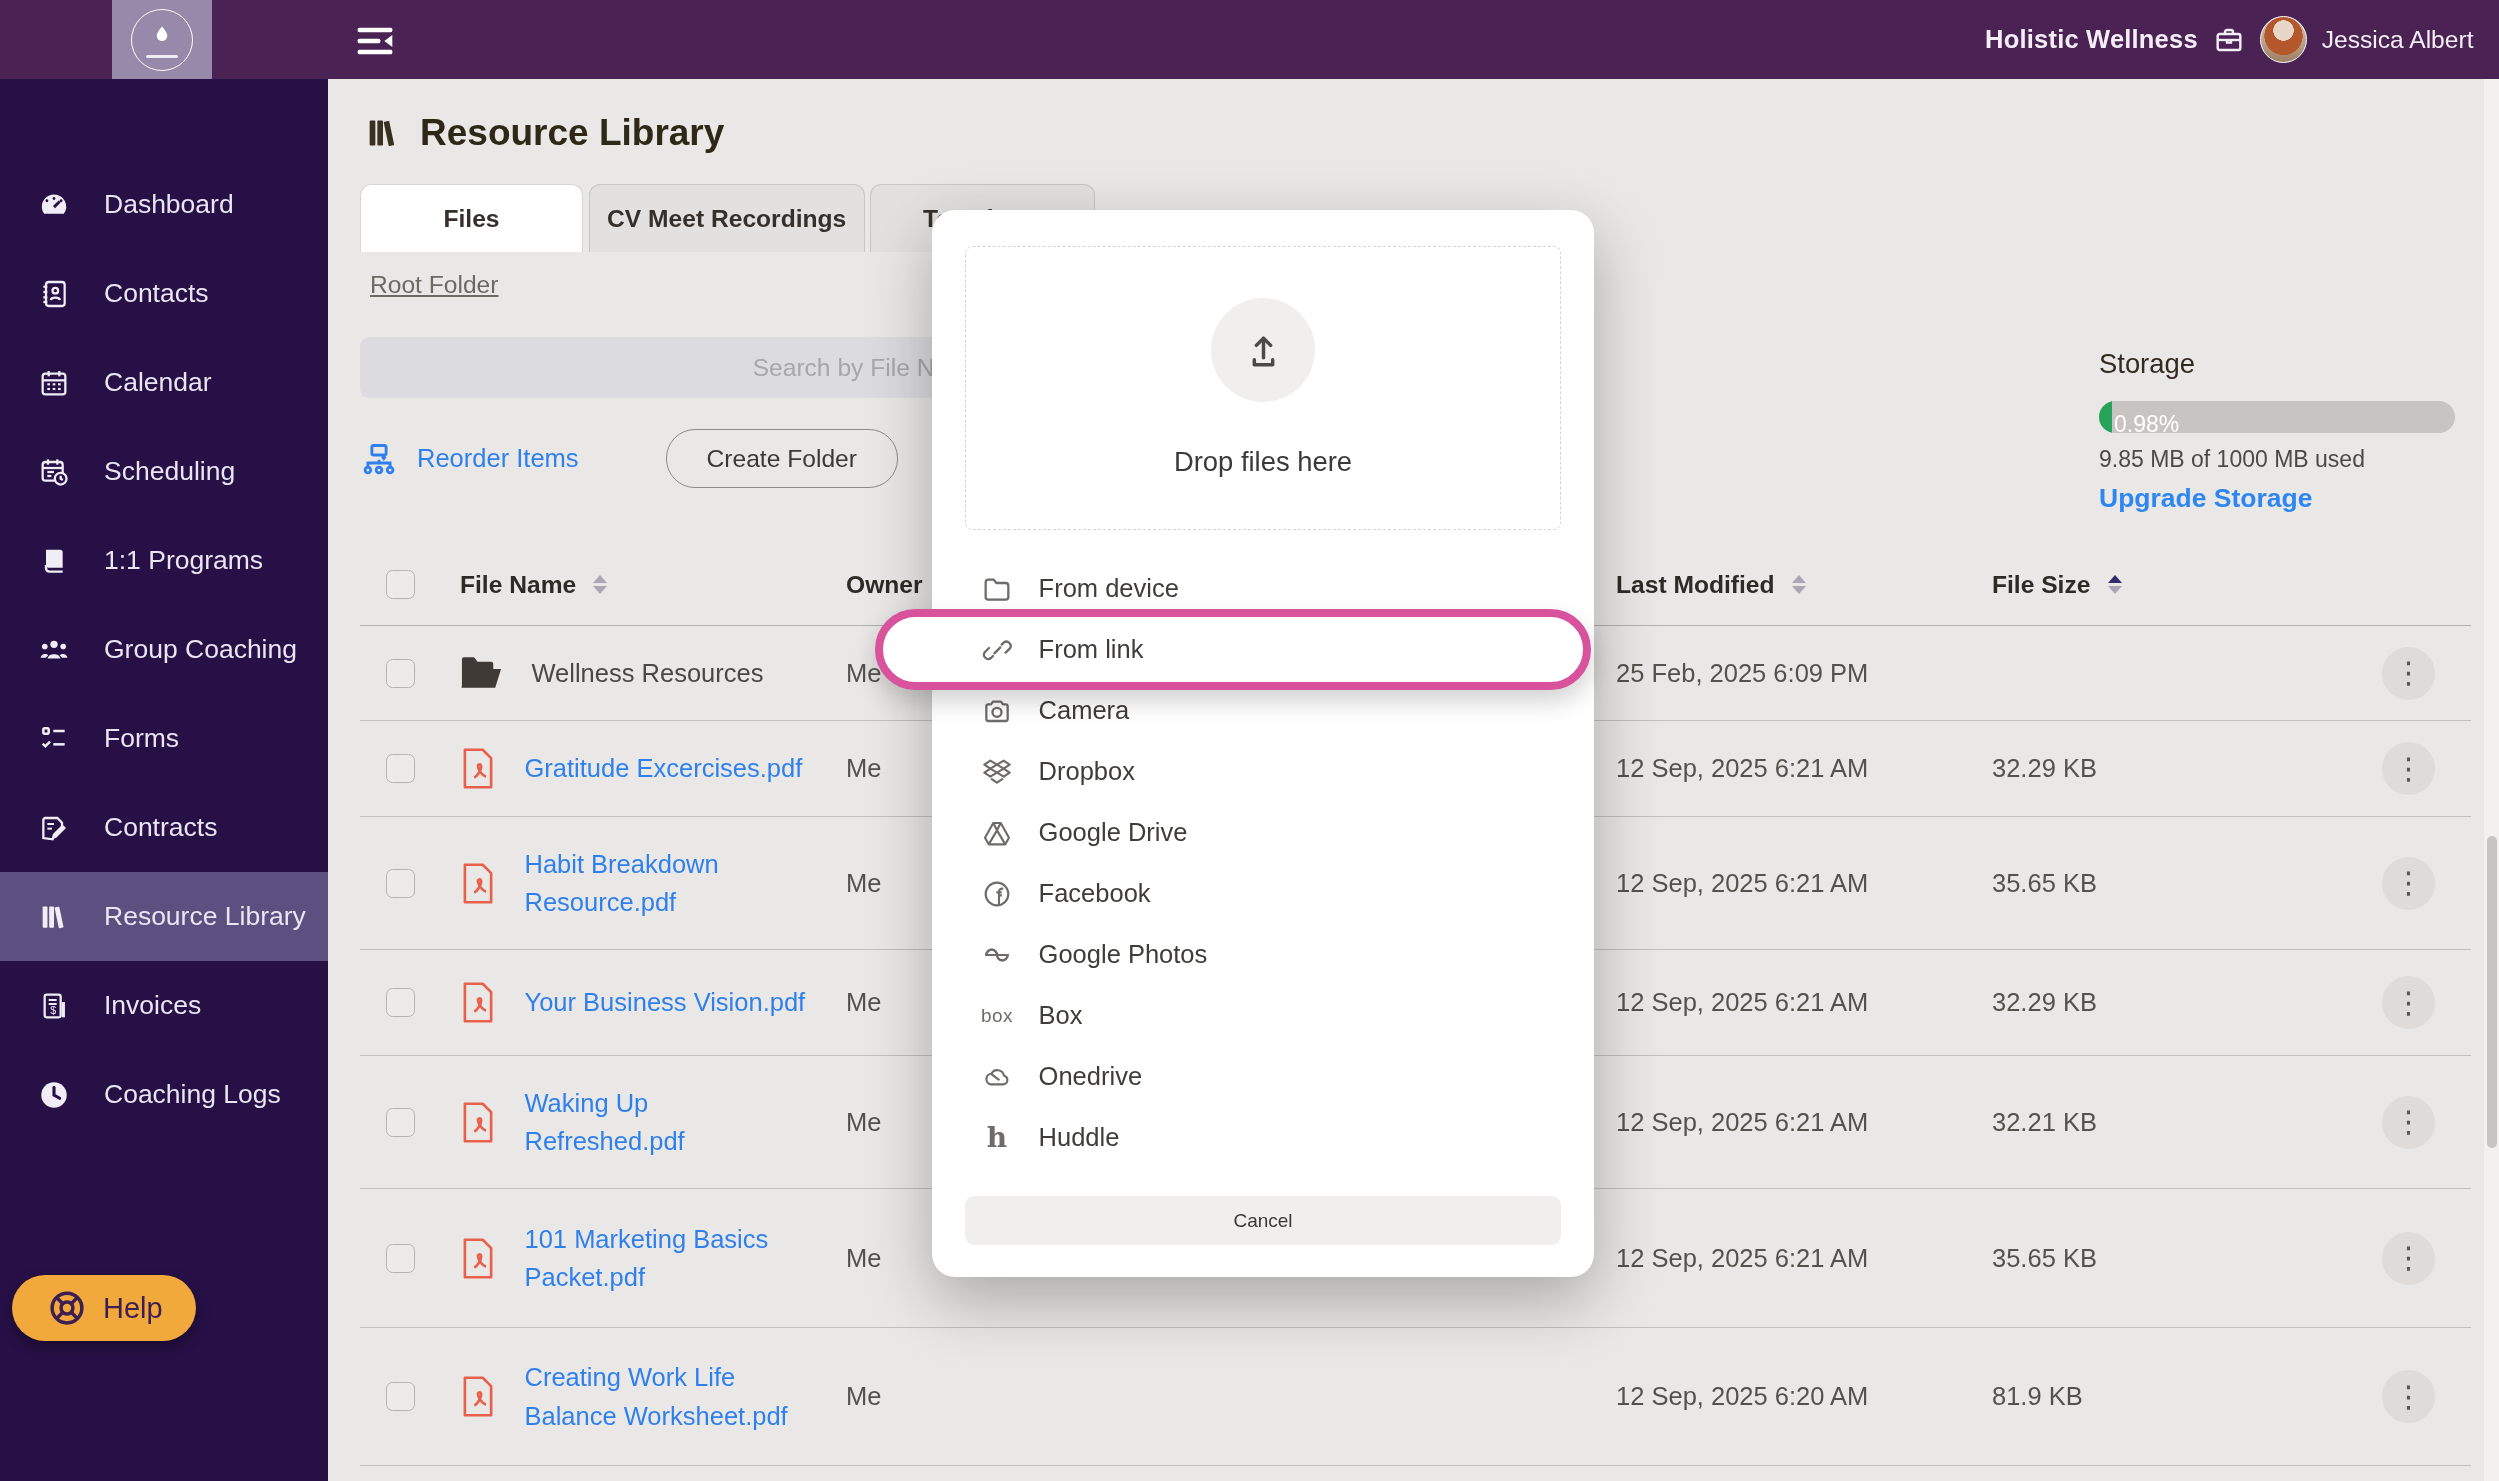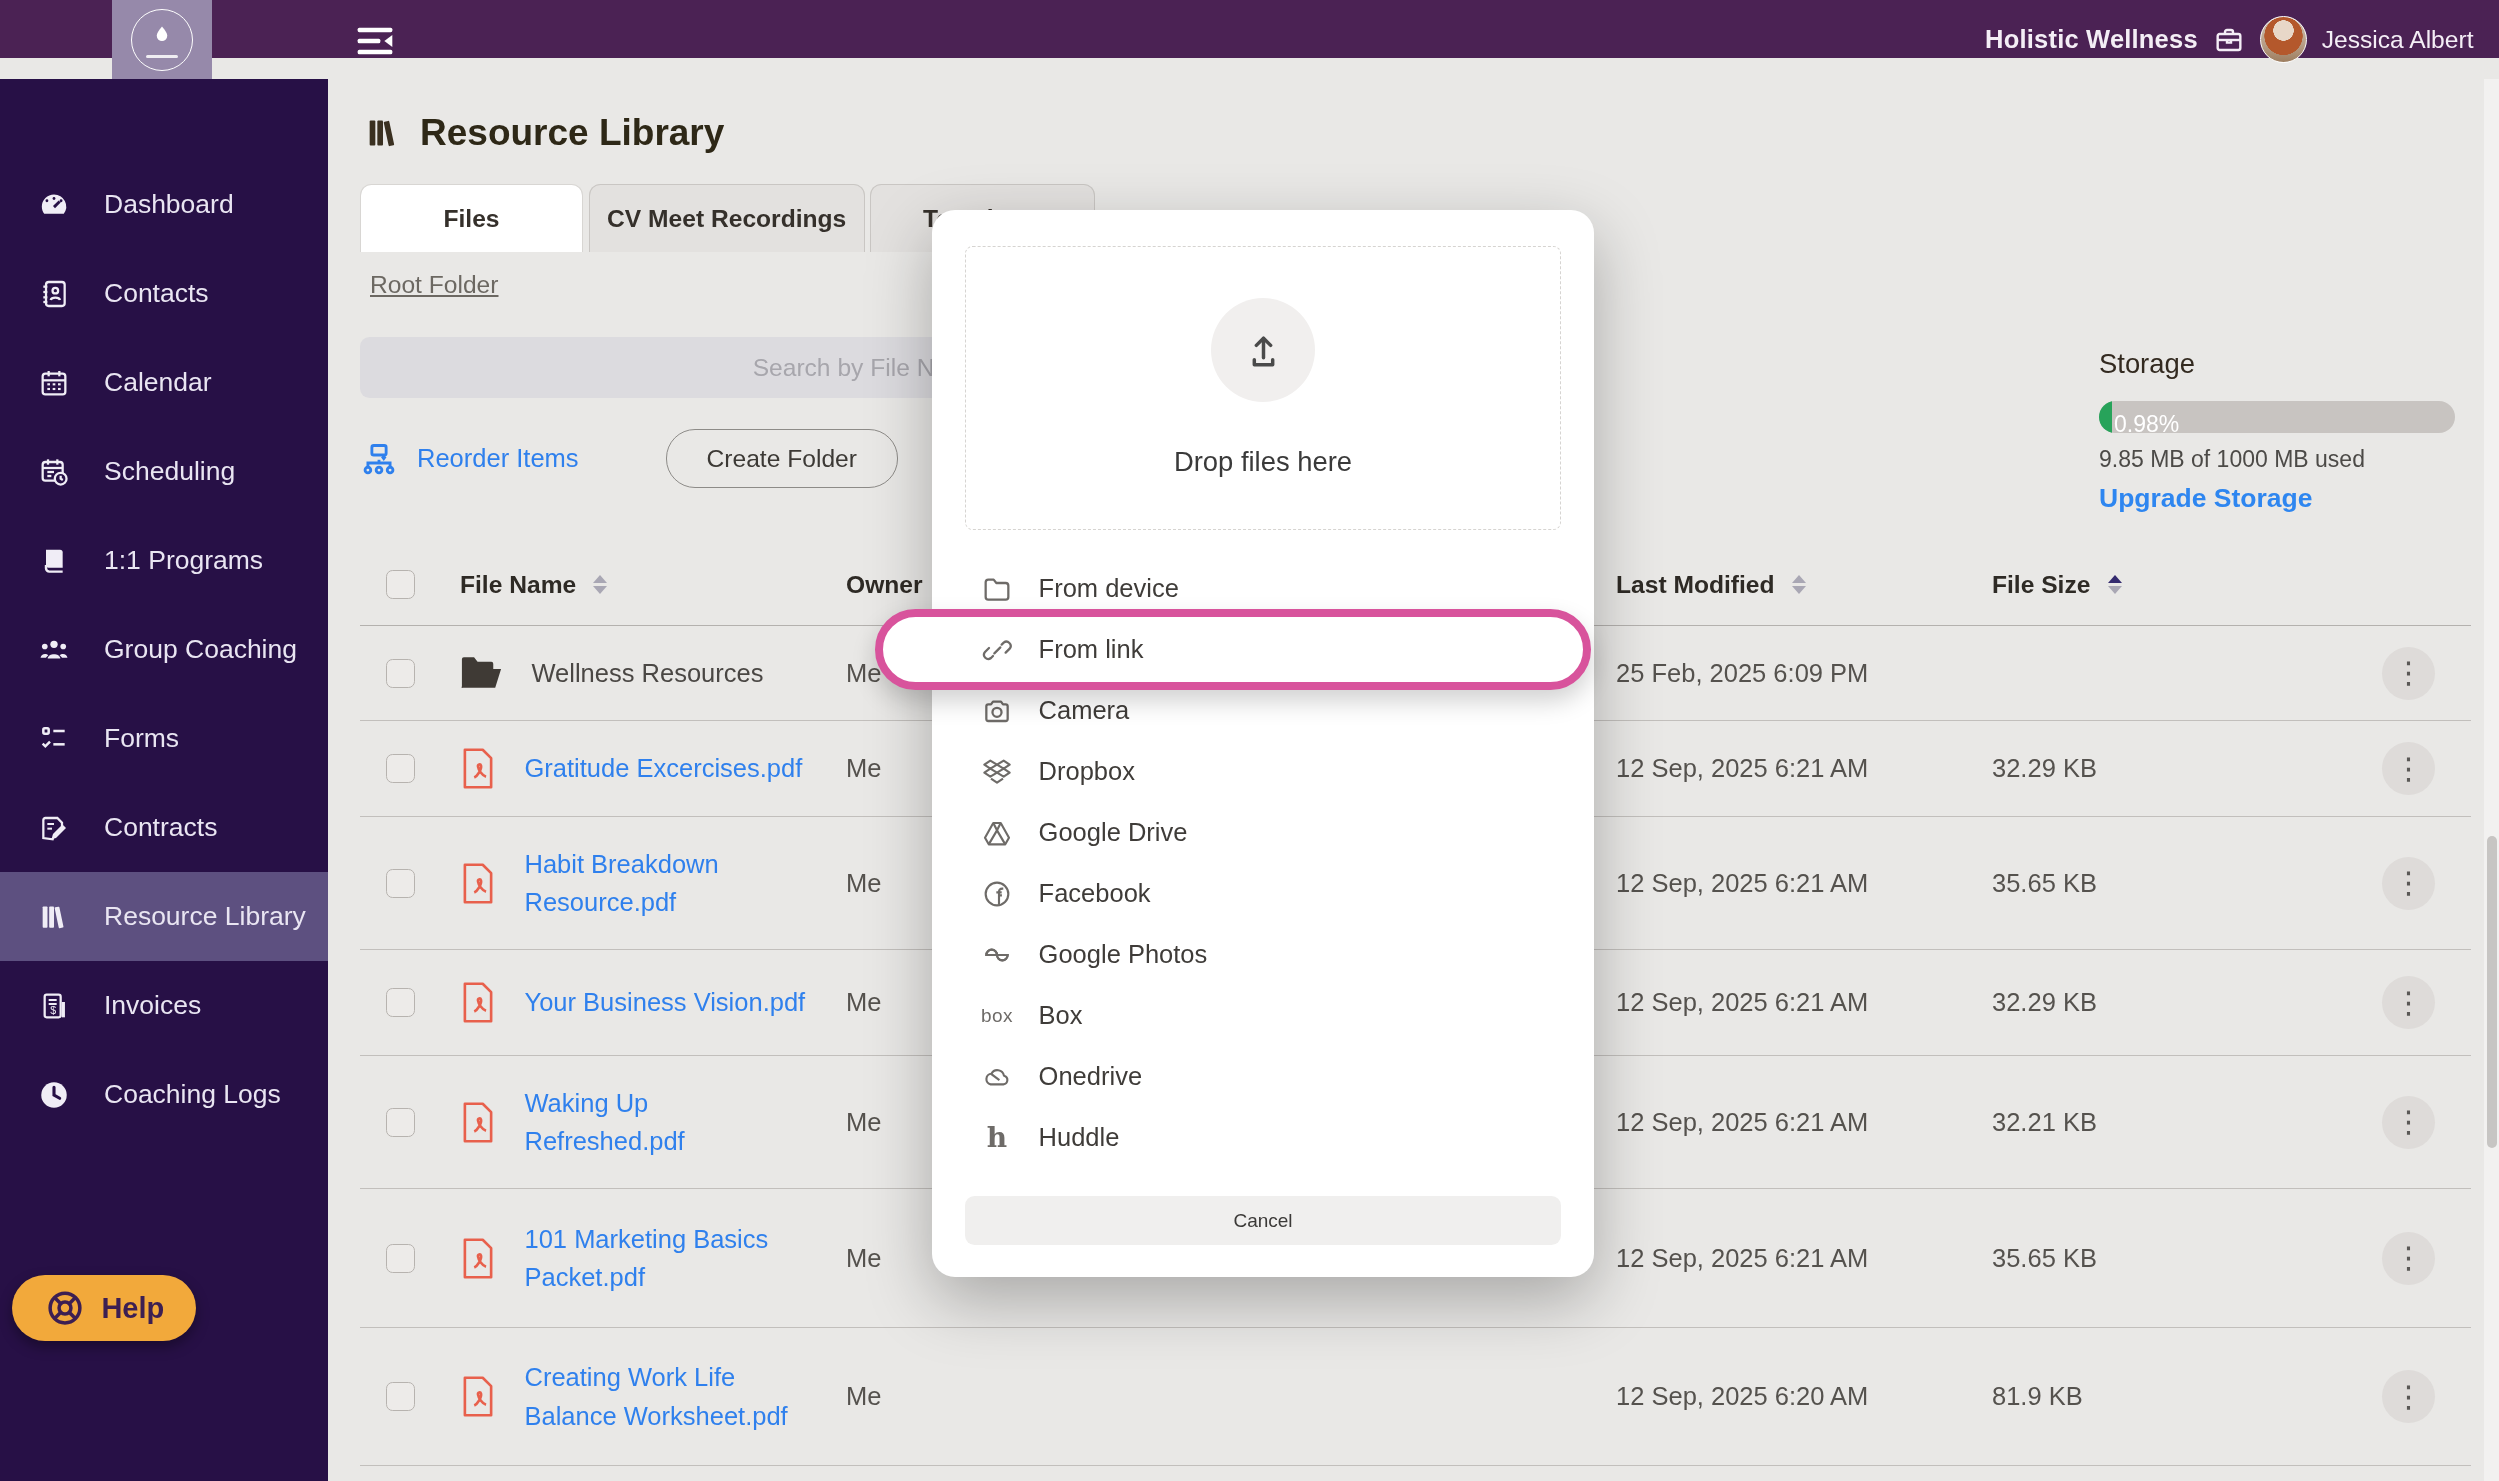--- a/index.html
+++ b/index.html
@@ -2,21 +2,21 @@
 <html style="font-size:15px"><head>
 <meta charset="utf-8">
 <style>
   * { margin:0; padding:0; box-sizing:border-box; }
   html,body { background:#555; }
   .screen {
     position:relative; width:2500px; height:1482px; overflow:hidden;
     background:#e9e8e6; font-family:"Liberation Sans", sans-serif;
   }
   
-  .topbar { position:absolute; left:0; top:0; width:2500px; height:58px; background:#4b2254; z-index:40; }
+  .topbar { position:absolute; left:0; top:0; width:2500px; height:79px; background:#4b2254; z-index:40; }
   .logo-box { position:absolute; left:112px; top:0; width:100px; height:79px; background:#9689aa;
     display:flex; align-items:center; justify-content:center; }
   .logo-circle { width:62px; height:62px; border:1.9px solid #fff; border-radius:50%;
     display:flex; flex-direction:column; align-items:center; justify-content:center; }
   .logo-dots { margin-top:1.9px; width:32px; height:2.8px; background:rgba(255,255,255,.85); border-radius:1.9px; }
   .hamb { position:absolute; left:356px; top:24.6px; width:38px; height:32px; cursor:pointer; }
   .tb-right { position:absolute; right:26.5px; top:0; height:79px; display:flex; align-items:center; gap:15px; }
   .ws-name { color:#f4eef6; font-size:25.5px; font-weight:bold; letter-spacing:0.2px; }
   .avatar { width:47px; height:47px; border-radius:50%;
     background:
@@ -27,21 +27,21 @@
   .user-name { color:#f4eef6; font-size:24.6px; }
   
   .sidebar { position:absolute; left:0; top:79px; width:328px; height:1402px; background:#271046; z-index:30; }
   .s-list { position:absolute; top:81px; left:0; width:100%; }
   .s-item { height:89px; display:flex; align-items:center; gap:32px; padding-left:36px;
     color:#e9e5f2; font-size:26.5px; cursor:pointer; }
   .s-item.active { background:#5d5080; }
   .s-ic { width:36px; height:36px; display:flex; align-items:center; justify-content:center; color:#f0edf6; flex:0 0 36px; }
   .help-btn { position:absolute; left:12.3px; top:1196px; width:184px; height:66px; border-radius:38px;
     background:#f2a93b; display:flex; align-items:center; justify-content:center; gap:15px;
-    color:#3d1f52; font-size:29px; font-weight:bold; box-shadow:0 5.7px 13.2px rgba(0,0,0,.35); cursor:pointer; }
+    color:#3d1f52; font-size:29px; font-weight:normal; box-shadow:0 5.7px 13.2px rgba(0,0,0,.35); cursor:pointer; }
   
   .page-title { position:absolute; left:363px; top:112px; display:flex; align-items:center; gap:17px;
     color:#2e2817; font-size:37px; font-weight:bold; z-index:5; }
   .tabs { position:absolute; left:360px; top:184px; display:flex; gap:5.7px; z-index:4; }
   .tab { height:68px; display:flex; align-items:center; justify-content:center;
     border:1.4px solid #c9c6c3; border-bottom:none; border-radius:11.4px 11.4px 0 0;
     background:#e3e1df; color:#35302b; font-size:24.6px; font-weight:600; cursor:pointer; }
   .tab.t-files { width:223px; background:#ffffff; border-color:#d8d6d3; }
   .tab.t-cv { width:276px; }
   .tab.t-templates { width:225px; }

